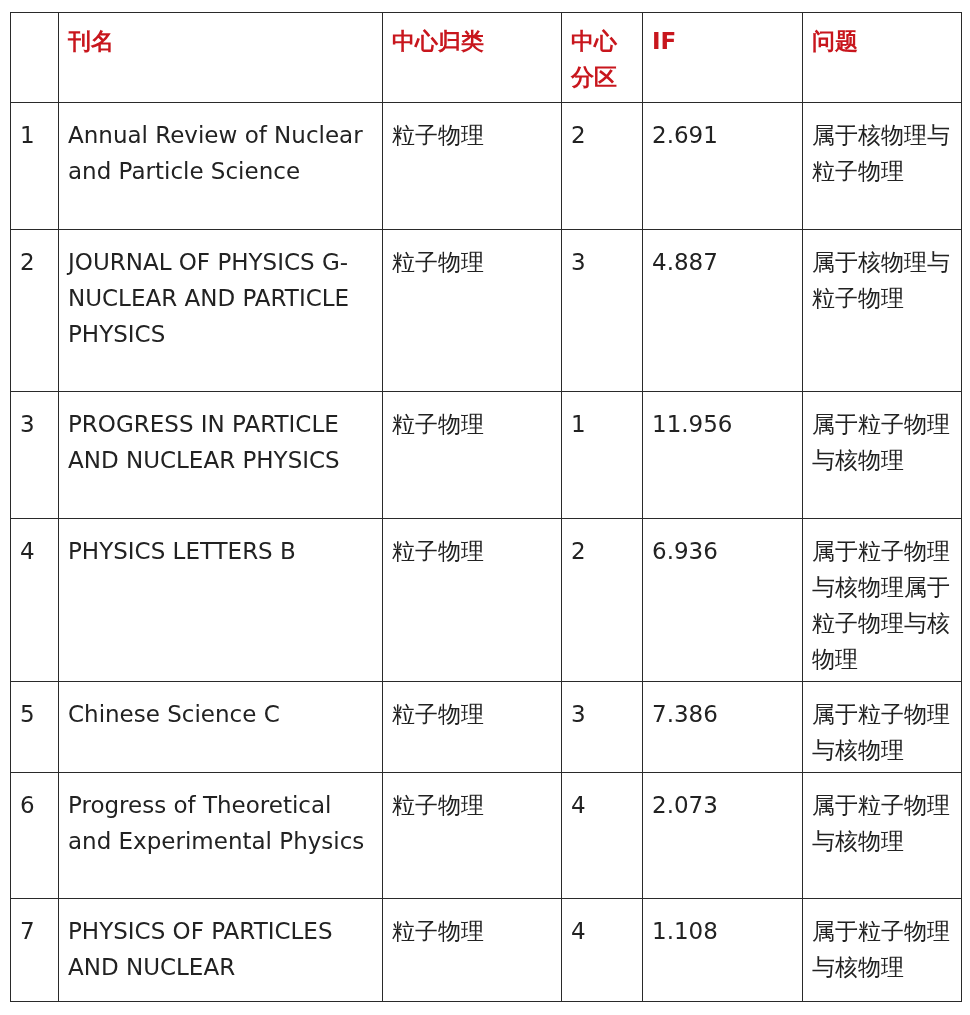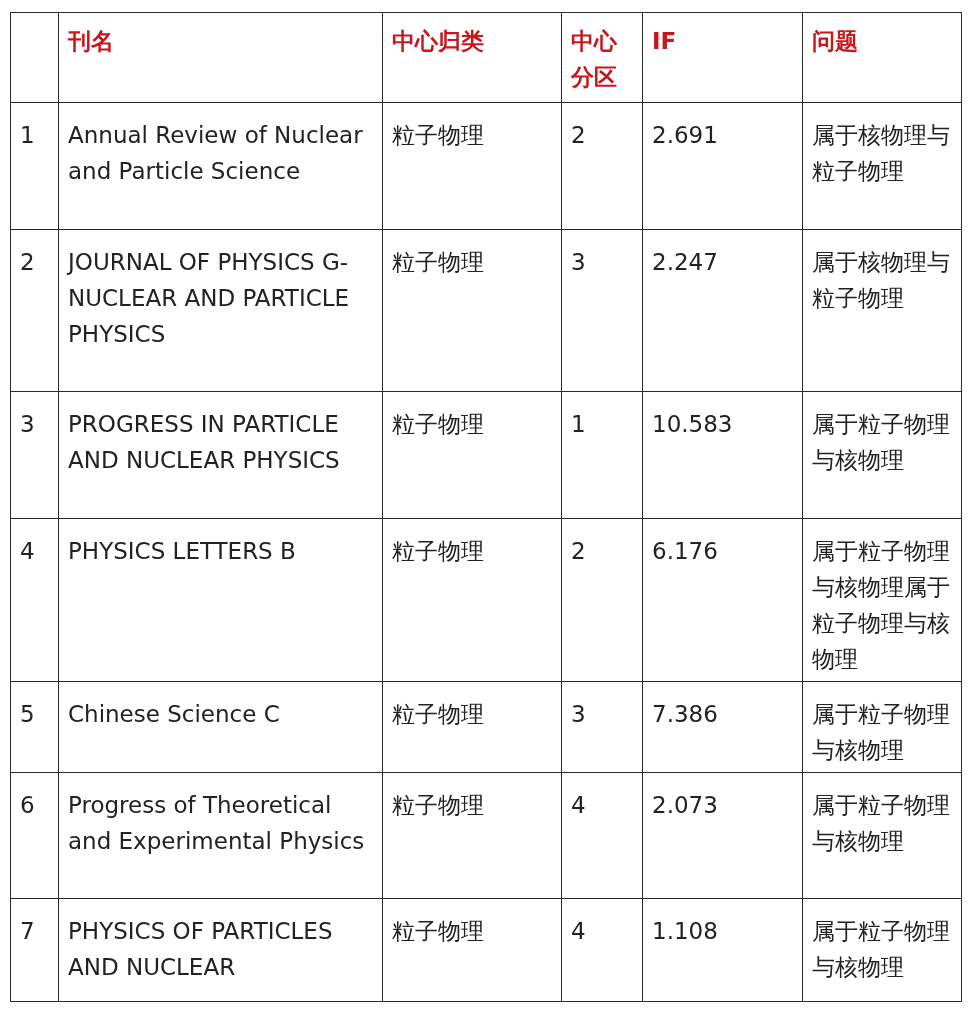--- a/index.html
+++ b/index.html
@@ -37,37 +37,37 @@
     <td class="body">粒子物理</td>
     <td class="body">2</td>
     <td class="body">2.691</td>
     <td class="body">属于核物理与粒子物理</td>
   </tr>
   <tr style="height:162px">
     <td class="body">2</td>
     <td class="body">JOURNAL OF PHYSICS G-NUCLEAR AND PARTICLE PHYSICS</td>
     <td class="body">粒子物理</td>
     <td class="body">3</td>
-    <td class="body">2.247</td>
+    <td class="body">4.887</td>
     <td class="body">属于核物理与粒子物理</td>
   </tr>
   <tr style="height:127px">
     <td class="body">3</td>
     <td class="body">PROGRESS IN PARTICLE AND NUCLEAR PHYSICS</td>
     <td class="body">粒子物理</td>
     <td class="body">1</td>
-    <td class="body">10.583</td>
+    <td class="body">11.956</td>
     <td class="body">属于粒子物理与核物理</td>
   </tr>
   <tr style="height:163px">
     <td class="body">4</td>
     <td class="body">PHYSICS LETTERS B</td>
     <td class="body">粒子物理</td>
     <td class="body">2</td>
-    <td class="body">6.176</td>
+    <td class="body">6.936</td>
     <td class="body">属于粒子物理与核物理属于粒子物理与核物理</td>
   </tr>
   <tr style="height:91px">
     <td class="body">5</td>
     <td class="body">Chinese Science C</td>
     <td class="body">粒子物理</td>
     <td class="body">3</td>
     <td class="body">7.386</td>
     <td class="body">属于粒子物理与核物理</td>
   </tr>

